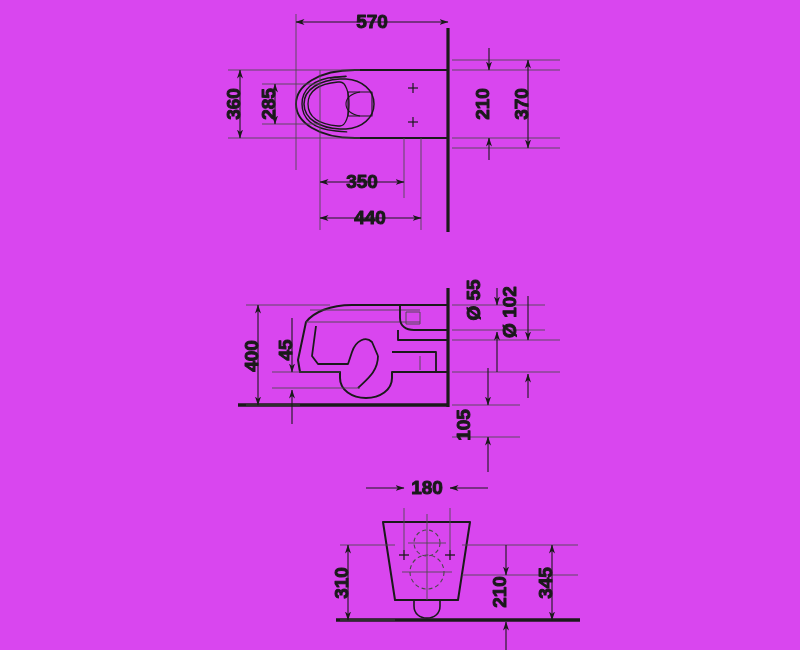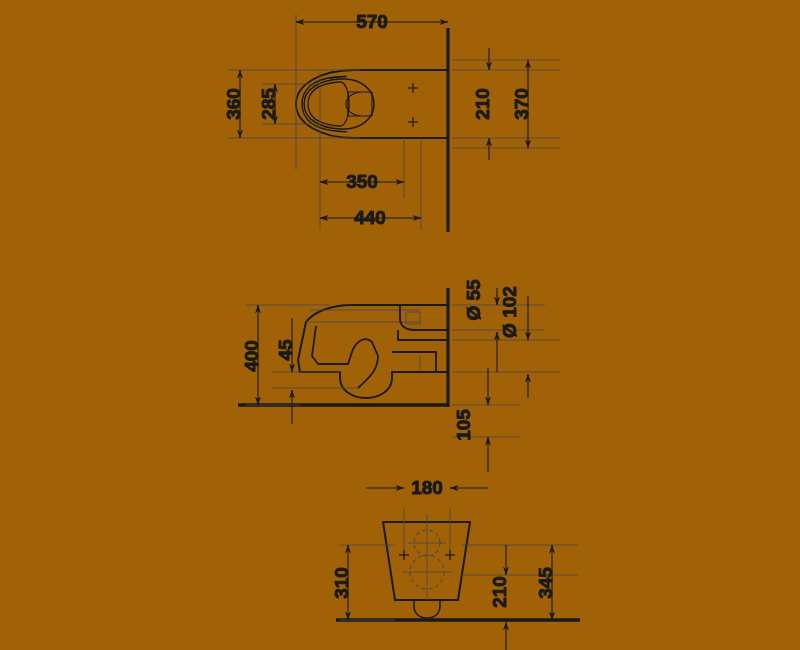--- a/index.html
+++ b/index.html
@@ -1,18 +1,18 @@
 <!DOCTYPE html>
 <html><head>
 <meta charset="utf-8">
 <style>
   html,body{margin:0;padding:0;background:#ffffff;}
   body{width:800px;height:650px;overflow:hidden;
        font-family:"Liberation Sans", sans-serif;}
-  #sheet{position:relative;width:800px;height:650px;background:#a16207;}
+  #sheet{position:relative;width:800px;height:650px;background:#d946ef;}
   svg{display:block;}
   .dimtext{font-family:"Liberation Sans", sans-serif;font-size:19px;font-weight:bold;fill:#1a1a1a;}
   .dimtext-v{font-family:"Liberation Sans", sans-serif;font-size:19px;font-weight:bold;fill:#1a1a1a;}
 </style>
 </head>
 <body>
 
 <div id="sheet">
 
 <svg width="800" height="650" viewBox="0 0 800 650">

